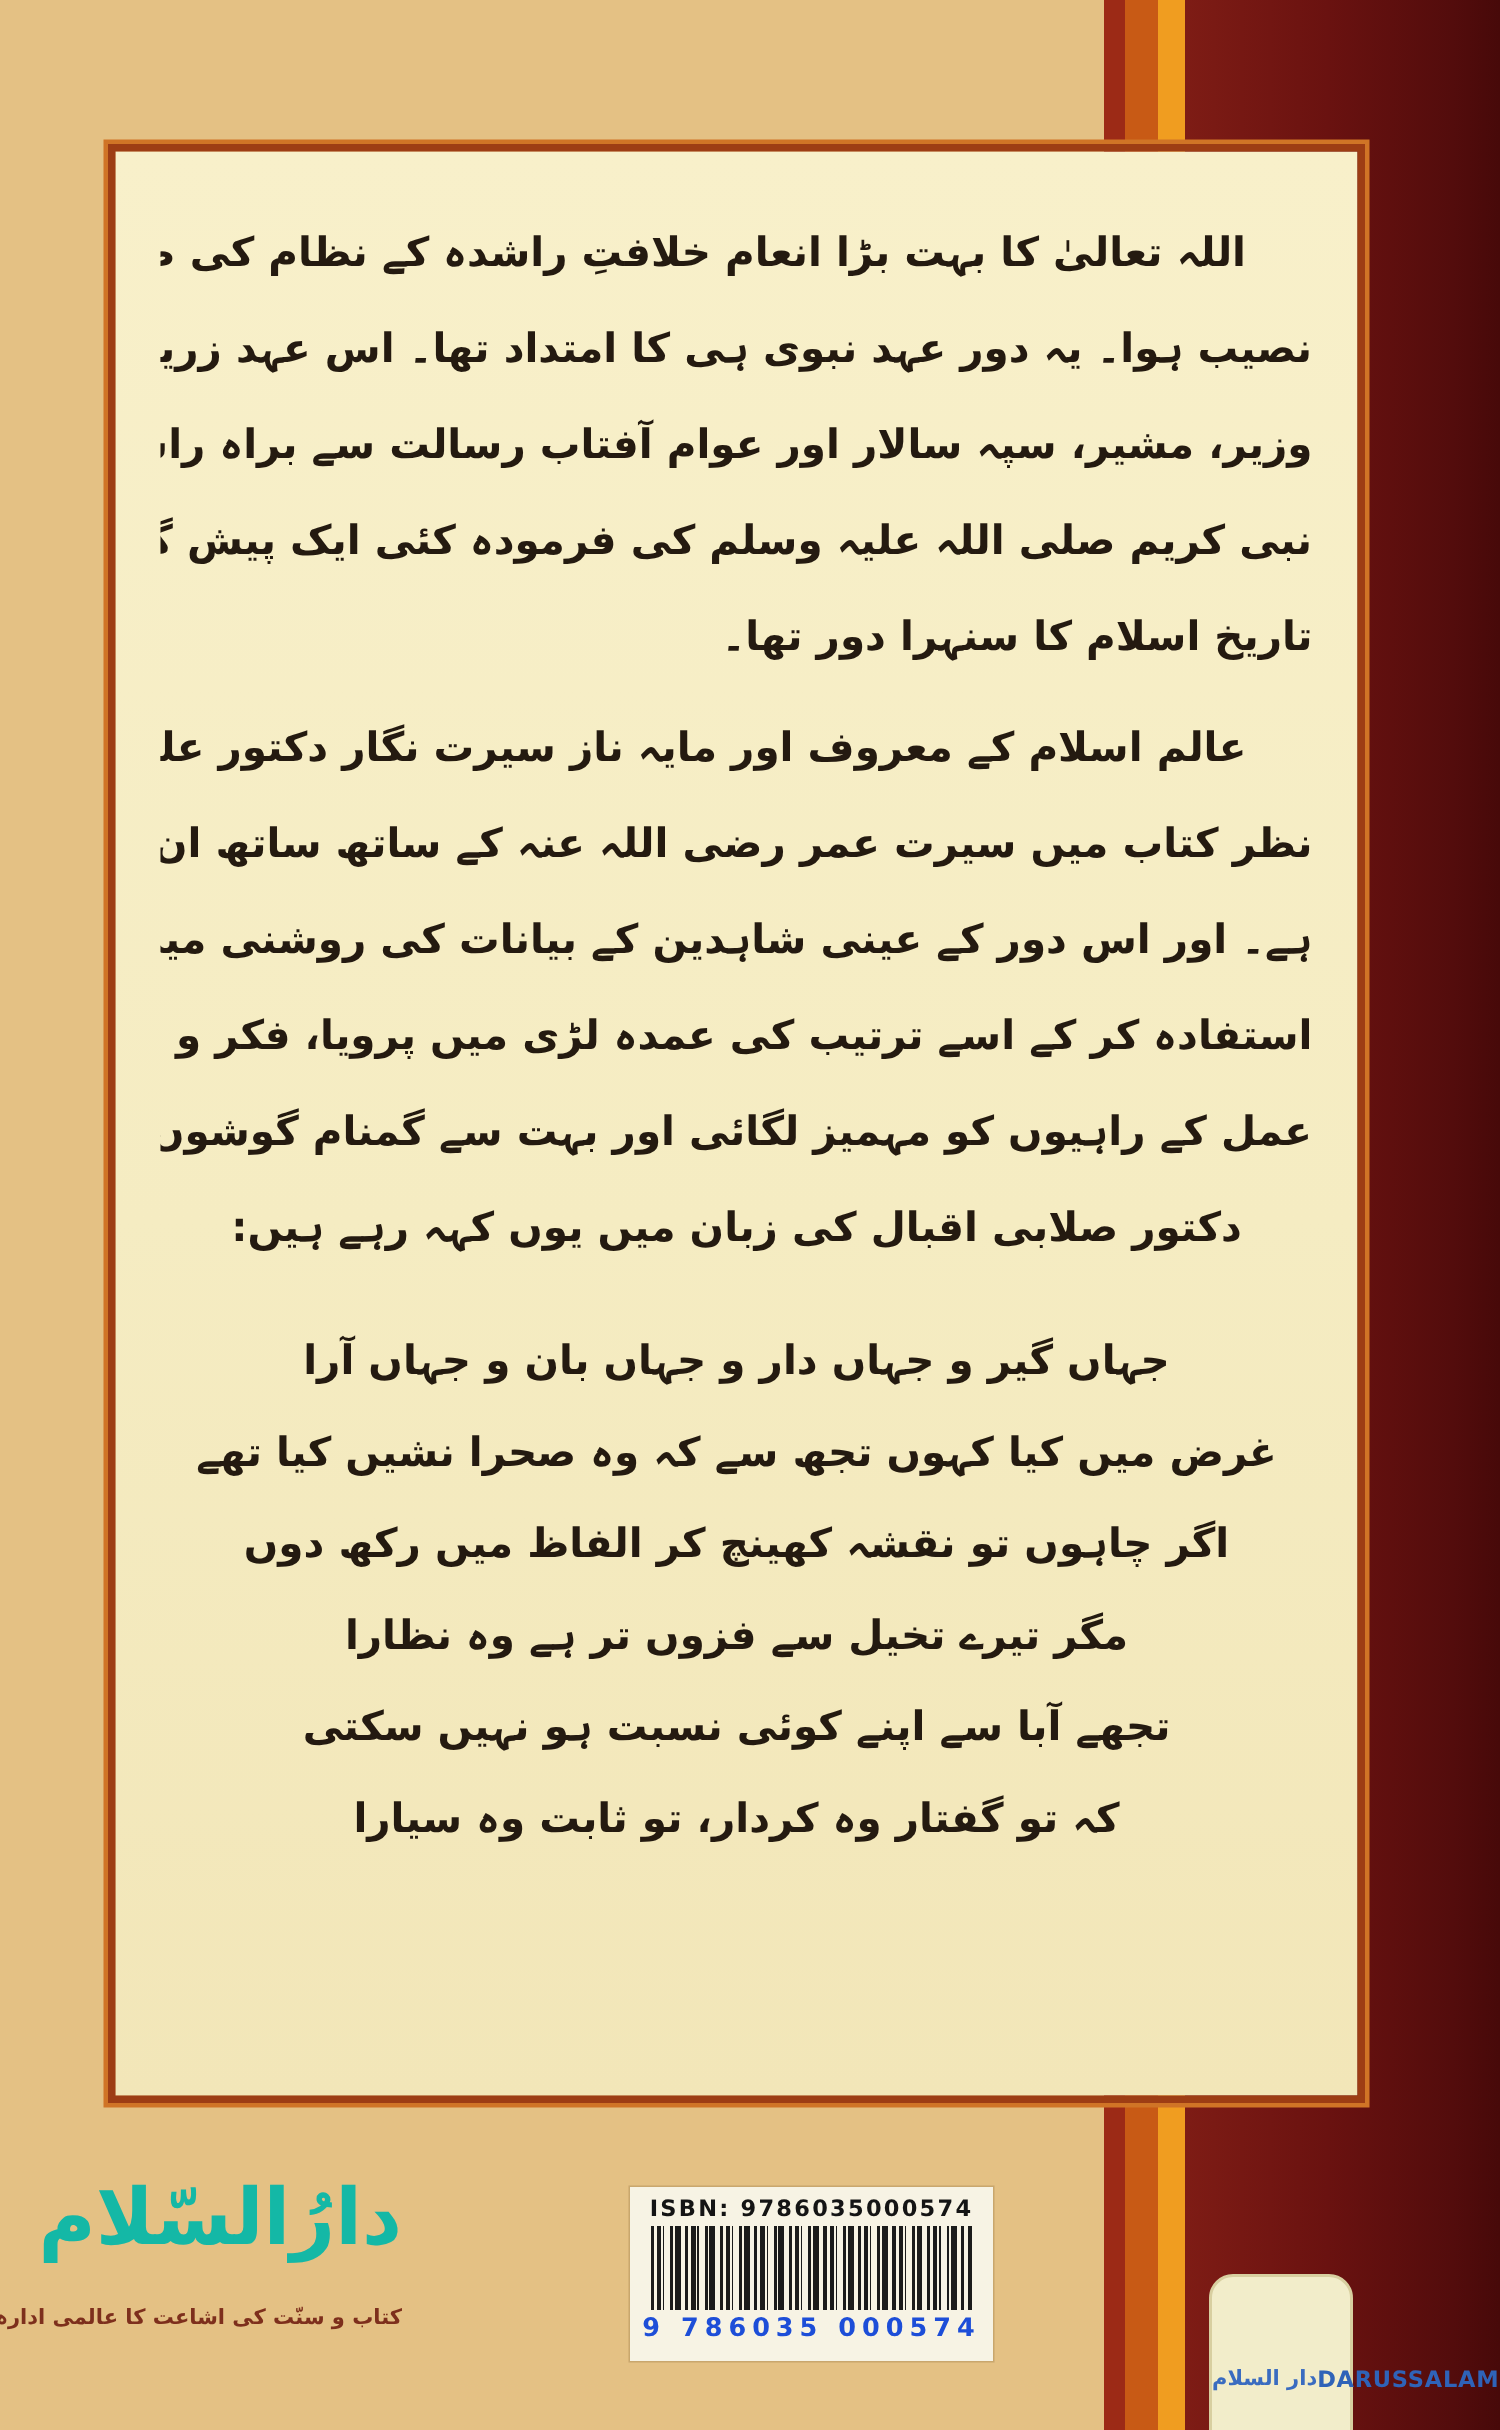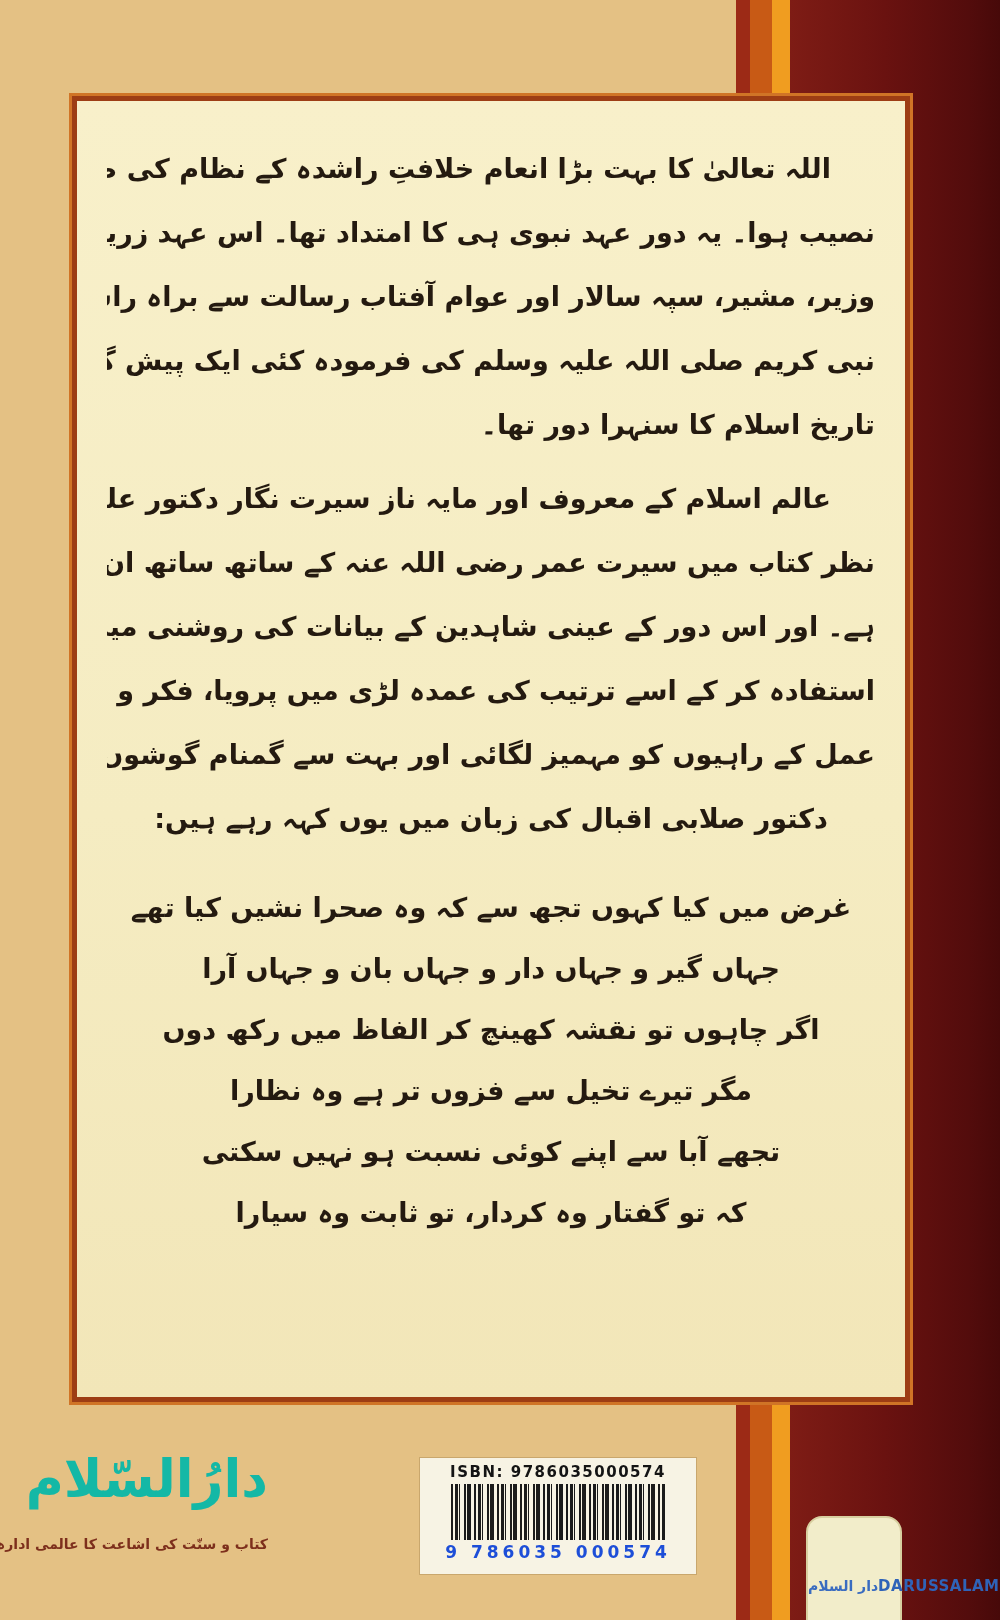--- a/index.html
+++ b/index.html
@@ -46,21 +46,21 @@
     text-align:center;white-space:nowrap;overflow:hidden;}
 
   
   .pub-left{position:absolute;left:58px;top:1424px;width:210px;text-align:center;
     direction:rtl;color:#8a3520;}
   .pub-calligraphy{font-size:52px;font-weight:bold;line-height:110px;
     color:#14b8a6;white-space:nowrap;}
   .pub-tagline{font-size:14px;font-weight:bold;color:#7d2f1c;margin-top:2px;
     white-space:nowrap;}
 
-  .isbn-box{position:absolute;left:420px;top:1458px;width:276px;height:116px;
+  .isbn-box{position:absolute;left:420px;top:1458px;width:242px;height:116px;
     background:#f7f3e4;box-sizing:border-box;padding:5px 8px 4px 8px;
     display:flex;flex-direction:column;align-items:center;
     box-shadow:0 0 0 1px rgba(120,90,40,.25);}
   .isbn-label{font-size:15px;font-weight:bold;color:#141414;letter-spacing:1.5px;
     white-space:nowrap;}
   .barcode{width:214px;height:56px;margin-top:3px;
     background:repeating-linear-gradient(90deg,
       #1b1b1b 0 2px,transparent 2px 4px,
       #1b1b1b 4px 7px,transparent 7px 8px,
       #1b1b1b 8px 9px,transparent 9px 13px,
@@ -100,22 +100,22 @@
     <div class="para">
       <div class="uline indent">عالم اسلام کے معروف اور مایہ ناز سیرت نگار دکتور علی محمد الصلابی حفظہ اللہ نے زیر</div>
       <div class="uline">نظر کتاب میں سیرت عمر رضی اللہ عنہ کے ساتھ ساتھ ان کے اسی مبارک دور کی منظر کشی کی</div>
       <div class="uline">ہے۔ اور اس دور کے عینی شاہدین کے بیانات کی روشنی میں 350 کتب سے</div>
       <div class="uline">استفادہ کر کے اسے ترتیب کی عمدہ لڑی میں پرویا، فکر و نظر کے دریچے وا کیے، علم و</div>
       <div class="uline">عمل کے راہیوں کو مہمیز لگائی اور بہت سے گمنام گوشوں کو سپردِ قرطاس کیا ہے، گویا</div>
       <div class="uline end-center">دکتور صلابی اقبال کی زبان میں یوں کہہ رہے ہیں:</div>
     </div>
 
     <div class="poem">
+      <div class="pline">جہاں گیر و جہاں دار و جہاں بان و جہاں آرا</div>
       <div class="pline">غرض میں کیا کہوں تجھ سے کہ وہ صحرا نشیں کیا تھے</div>
-      <div class="pline">جہاں گیر و جہاں دار و جہاں بان و جہاں آرا</div>
       <div class="pline">اگر چاہوں تو نقشہ کھینچ کر الفاظ میں رکھ دوں</div>
       <div class="pline">مگر تیرے تخیل سے فزوں تر ہے وہ نظارا</div>
       <div class="pline">تجھے آبا سے اپنے کوئی نسبت ہو نہیں سکتی</div>
       <div class="pline">کہ تو گفتار وہ کردار، تو ثابت وہ سیارا</div>
     </div>
   </div>
 
   <div class="pub-left">
     <div class="pub-calligraphy">دارُالسّلام</div>
     <div class="pub-tagline">کتاب و سنّت کی اشاعت کا عالمی ادارہ</div>

